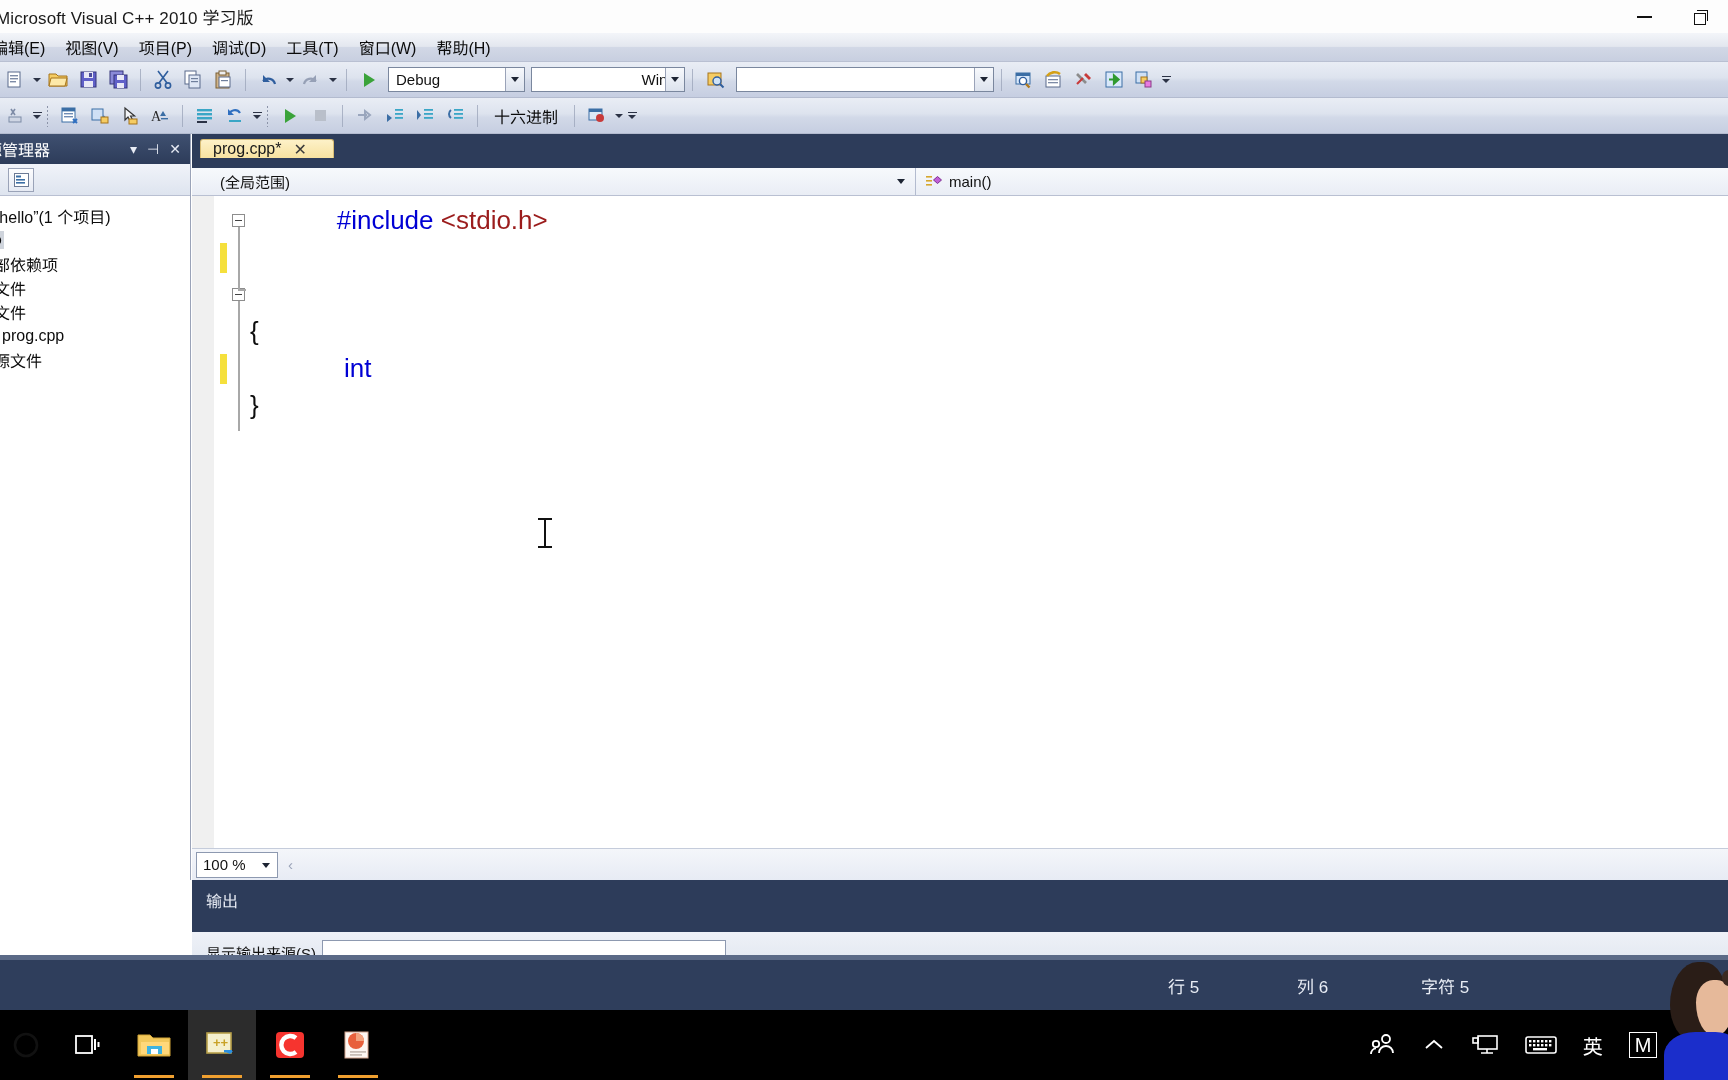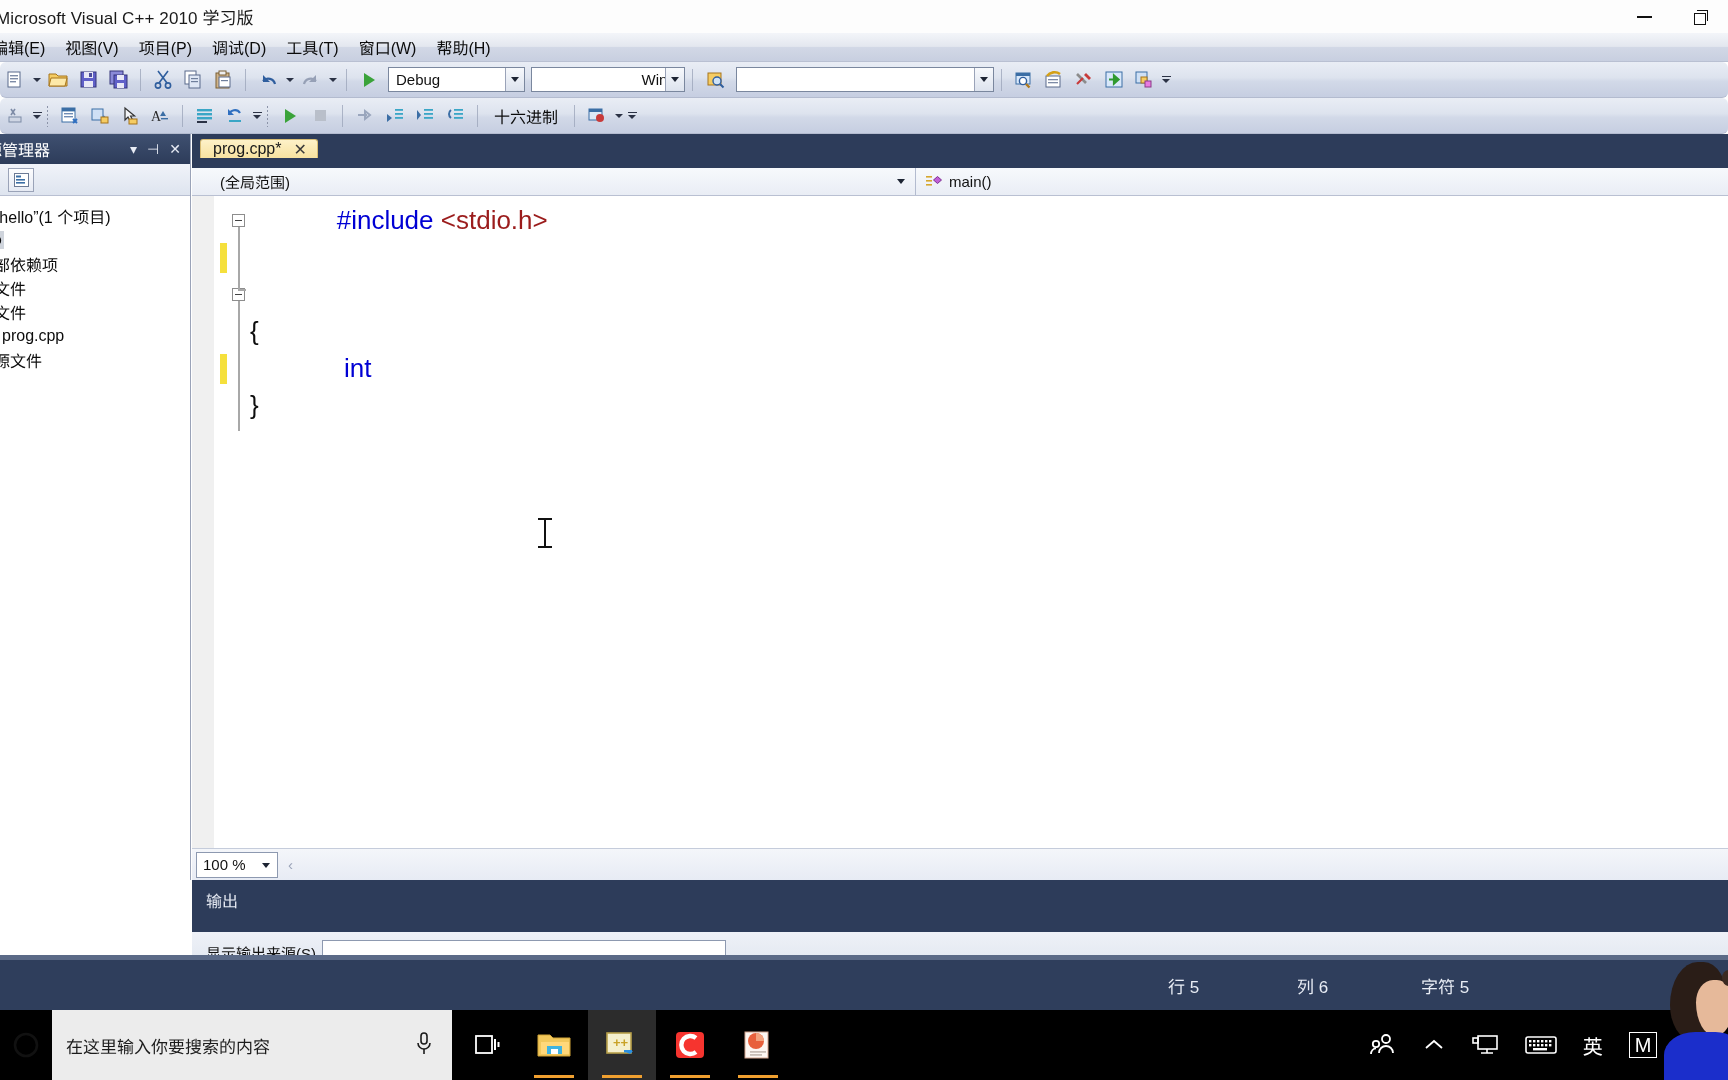--- a/index.html
+++ b/index.html
@@ -45,21 +45,20 @@
     font-size: 16px; color: #0b0b0b; padding: 2px 10px; white-space: nowrap;
   }
   .menu-item.clipped { margin-left: -18px; }
 
   
   .toolbar {
     position: absolute; left: 0; width: 1728px;
     background: linear-gradient(to bottom, #e9edf5 0%, #dde3ee 45%, #d2d9e8 55%, #c6cee1 100%);
     display: flex; align-items: center;
     border-bottom: 1px solid #b3bbcf;
-    border-radius: 6px;
   }
   .toolbar.row1 { top: 62px; height: 36px; }
   .toolbar.row2 { top: 98px; height: 36px; }
   .tb-sep { width: 1px; height: 22px; background: #9aa3b8; margin: 0 7px; opacity:.75; }
   .tb-grip { width: 4px; height: 22px; margin: 0 5px 0 2px;
     background-image: radial-gradient(#8b93a8 40%, transparent 41%);
     background-size: 3px 4px; }
   .tb-btn {
     width: 30px; height: 28px; display: flex; align-items: center; justify-content: center;
     position: relative; flex: none;
@@ -121,21 +120,21 @@
   
   .editor-wrap {
     position: absolute; left: 192px; top: 134px; width: 1536px; height: 746px;
     background: #2d3c5a;
   }
   .tabstrip { height: 34px; position: relative; }
   .doctab {
     position: absolute; left: 8px; top: 5px; height: 19px;
     background: linear-gradient(to bottom,#fdf1c8,#f7e2a0);
     border: 1px solid #d8bd74; border-bottom: none;
-    display: flex; align-items: center; padding: 0 10px 0 12px;
+    display: flex; align-items: center; padding: 0 26px 0 12px;
     border-top-left-radius: 3px; border-top-right-radius: 3px;
   }
   .doctab .dt-name { font-size: 16px; color: #17181a; }
   .doctab .dt-close { font-size: 16px; color: #3a3a3a; margin-left: 12px; }
   .navbar {
     position: absolute; left: 0; top: 34px; width: 1536px; height: 28px;
     background: linear-gradient(to bottom,#f2f5fa,#e7ebf4);
     border-bottom: 1px solid #b9c0d2; display: flex; align-items: stretch;
   }
   .navcombo { width: 724px; position: relative; display:flex; align-items:center;
@@ -672,30 +671,20 @@
     <span class="st st-line">行 5</span>
     <span class="st st-col">列 6</span>
     <span class="st st-char">字符 5</span>
   </div>
 
   <div class="taskbar">
     <div class="startbtn">
       <svg class="ico" width="28" height="28" viewBox="0 0 28 28">
           <circle cx="14" cy="14" r="11" fill="none" stroke="#111" stroke-width="2.6"></circle>
         </svg>
-    </div>
-    <div class="searchbox">
-      <span class="sph">在这里输入你要搜索的内容</span>
-      <span class="micon">
-        <svg class="ico" width="20" height="26" viewBox="0 0 20 26">
-            <rect x="7" y="2" width="6" height="11" rx="3" fill="none" stroke="#1c1c1c" stroke-width="1.6"></rect>
-            <path d="M4 12a6 6 0 0 0 12 0" fill="none" stroke="#1c1c1c" stroke-width="1.6"></path>
-            <rect x="9.2" y="18" width="1.6" height="5" fill="#1c1c1c"></rect>
-          </svg>
-      </span>
     </div>
 
     <div class="tbtn">
       <span>
         <svg class="ico" width="30" height="26" viewBox="0 0 30 26">
             <rect x="5" y="4" width="16" height="17" fill="none" stroke="#fff" stroke-width="1.8"></rect>
             <rect x="23" y="7" width="2" height="11" fill="#fff"></rect>
             <rect x="26.5" y="10" width="2" height="5" fill="#fff"></rect>
           </svg>
       </span>

